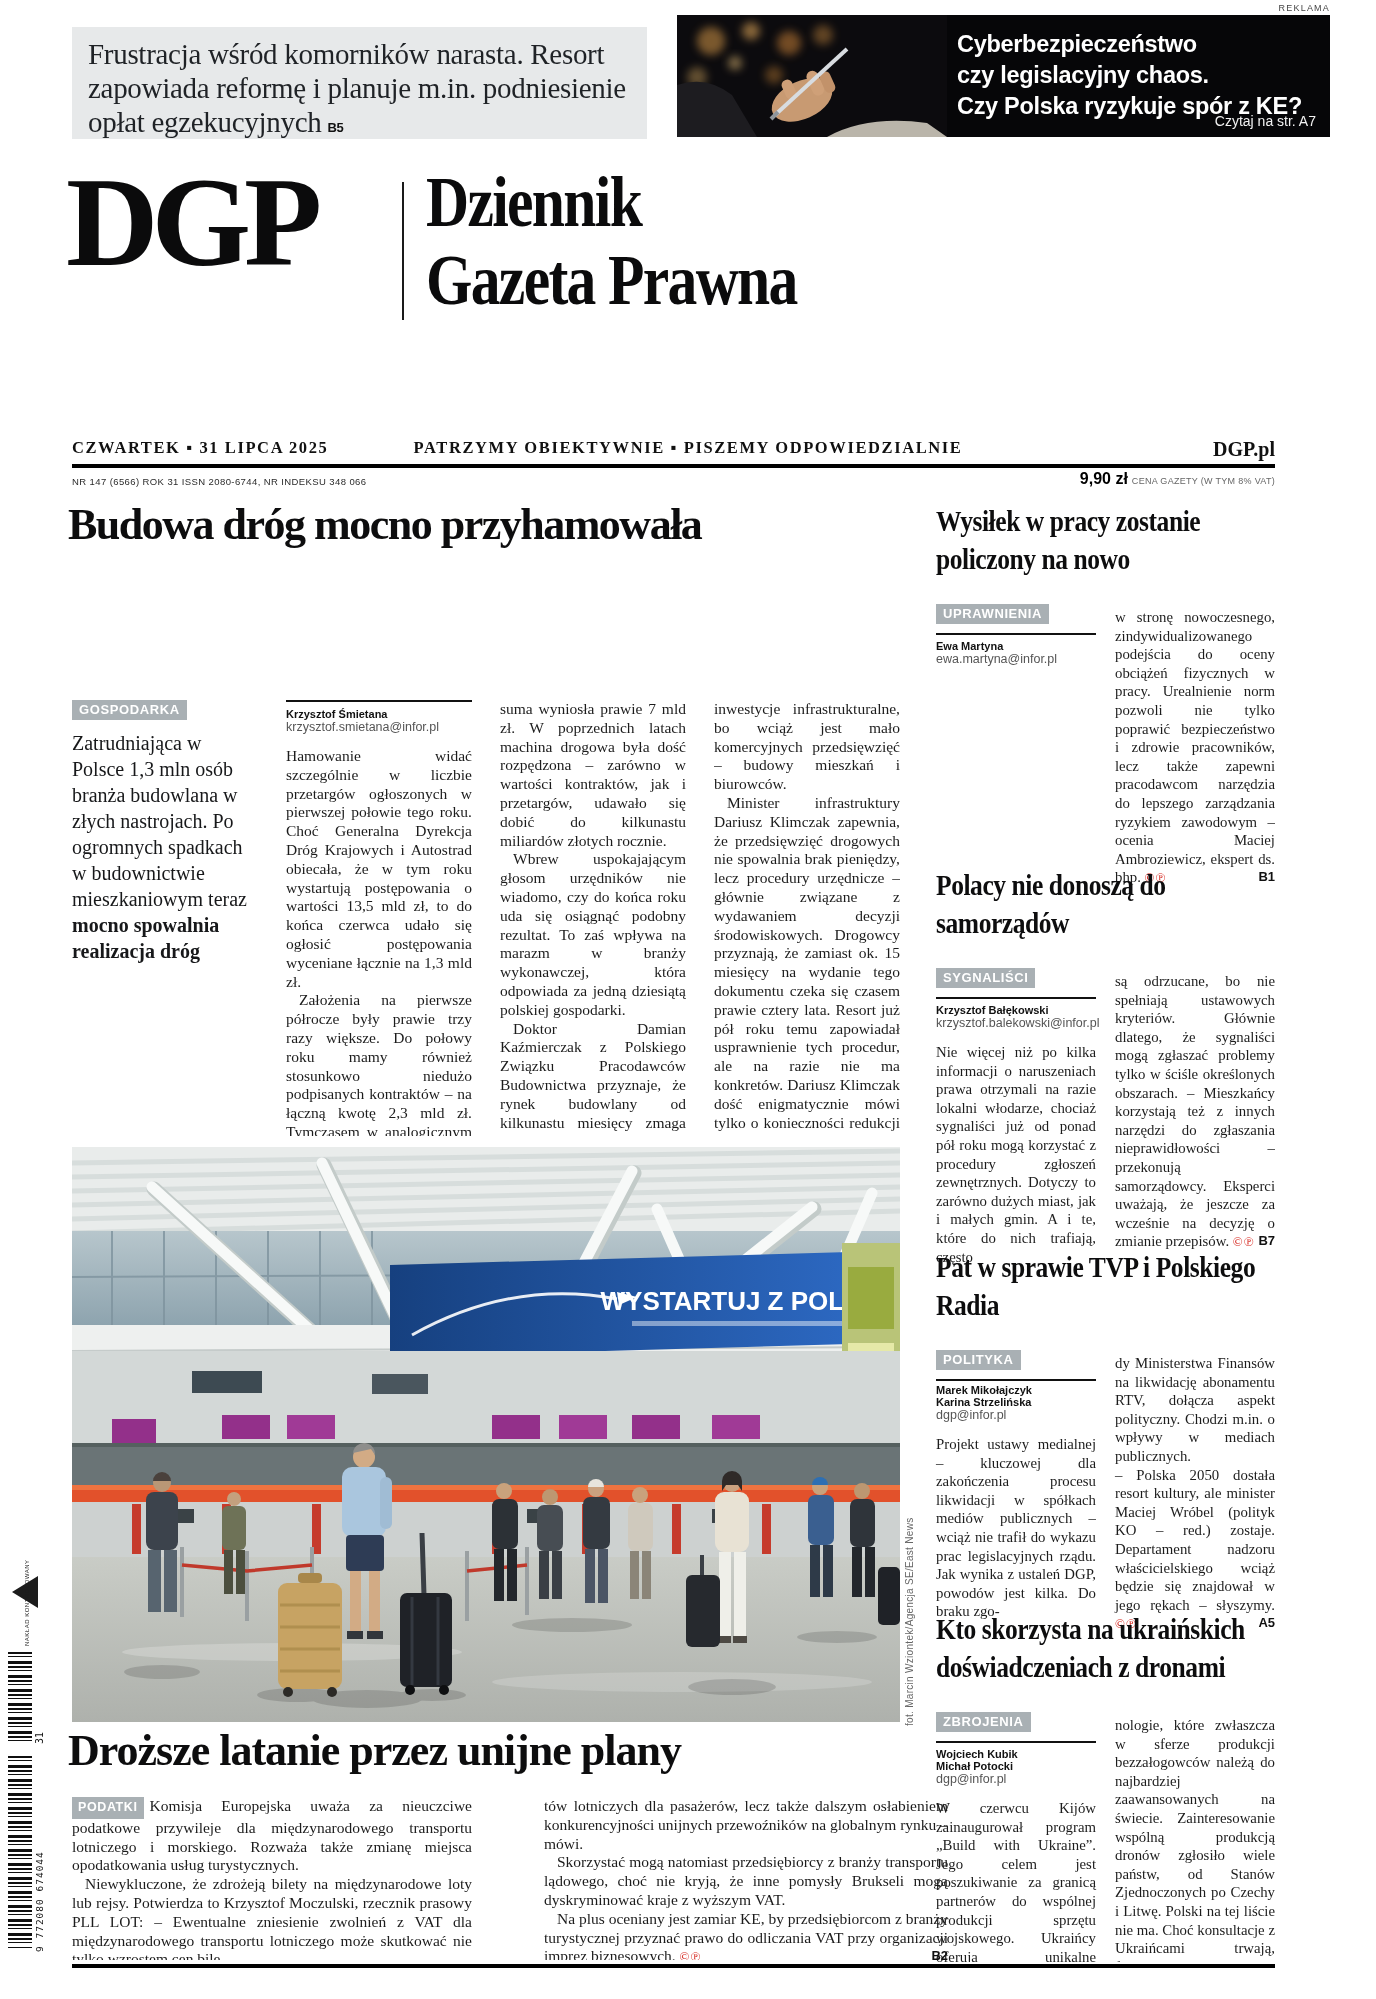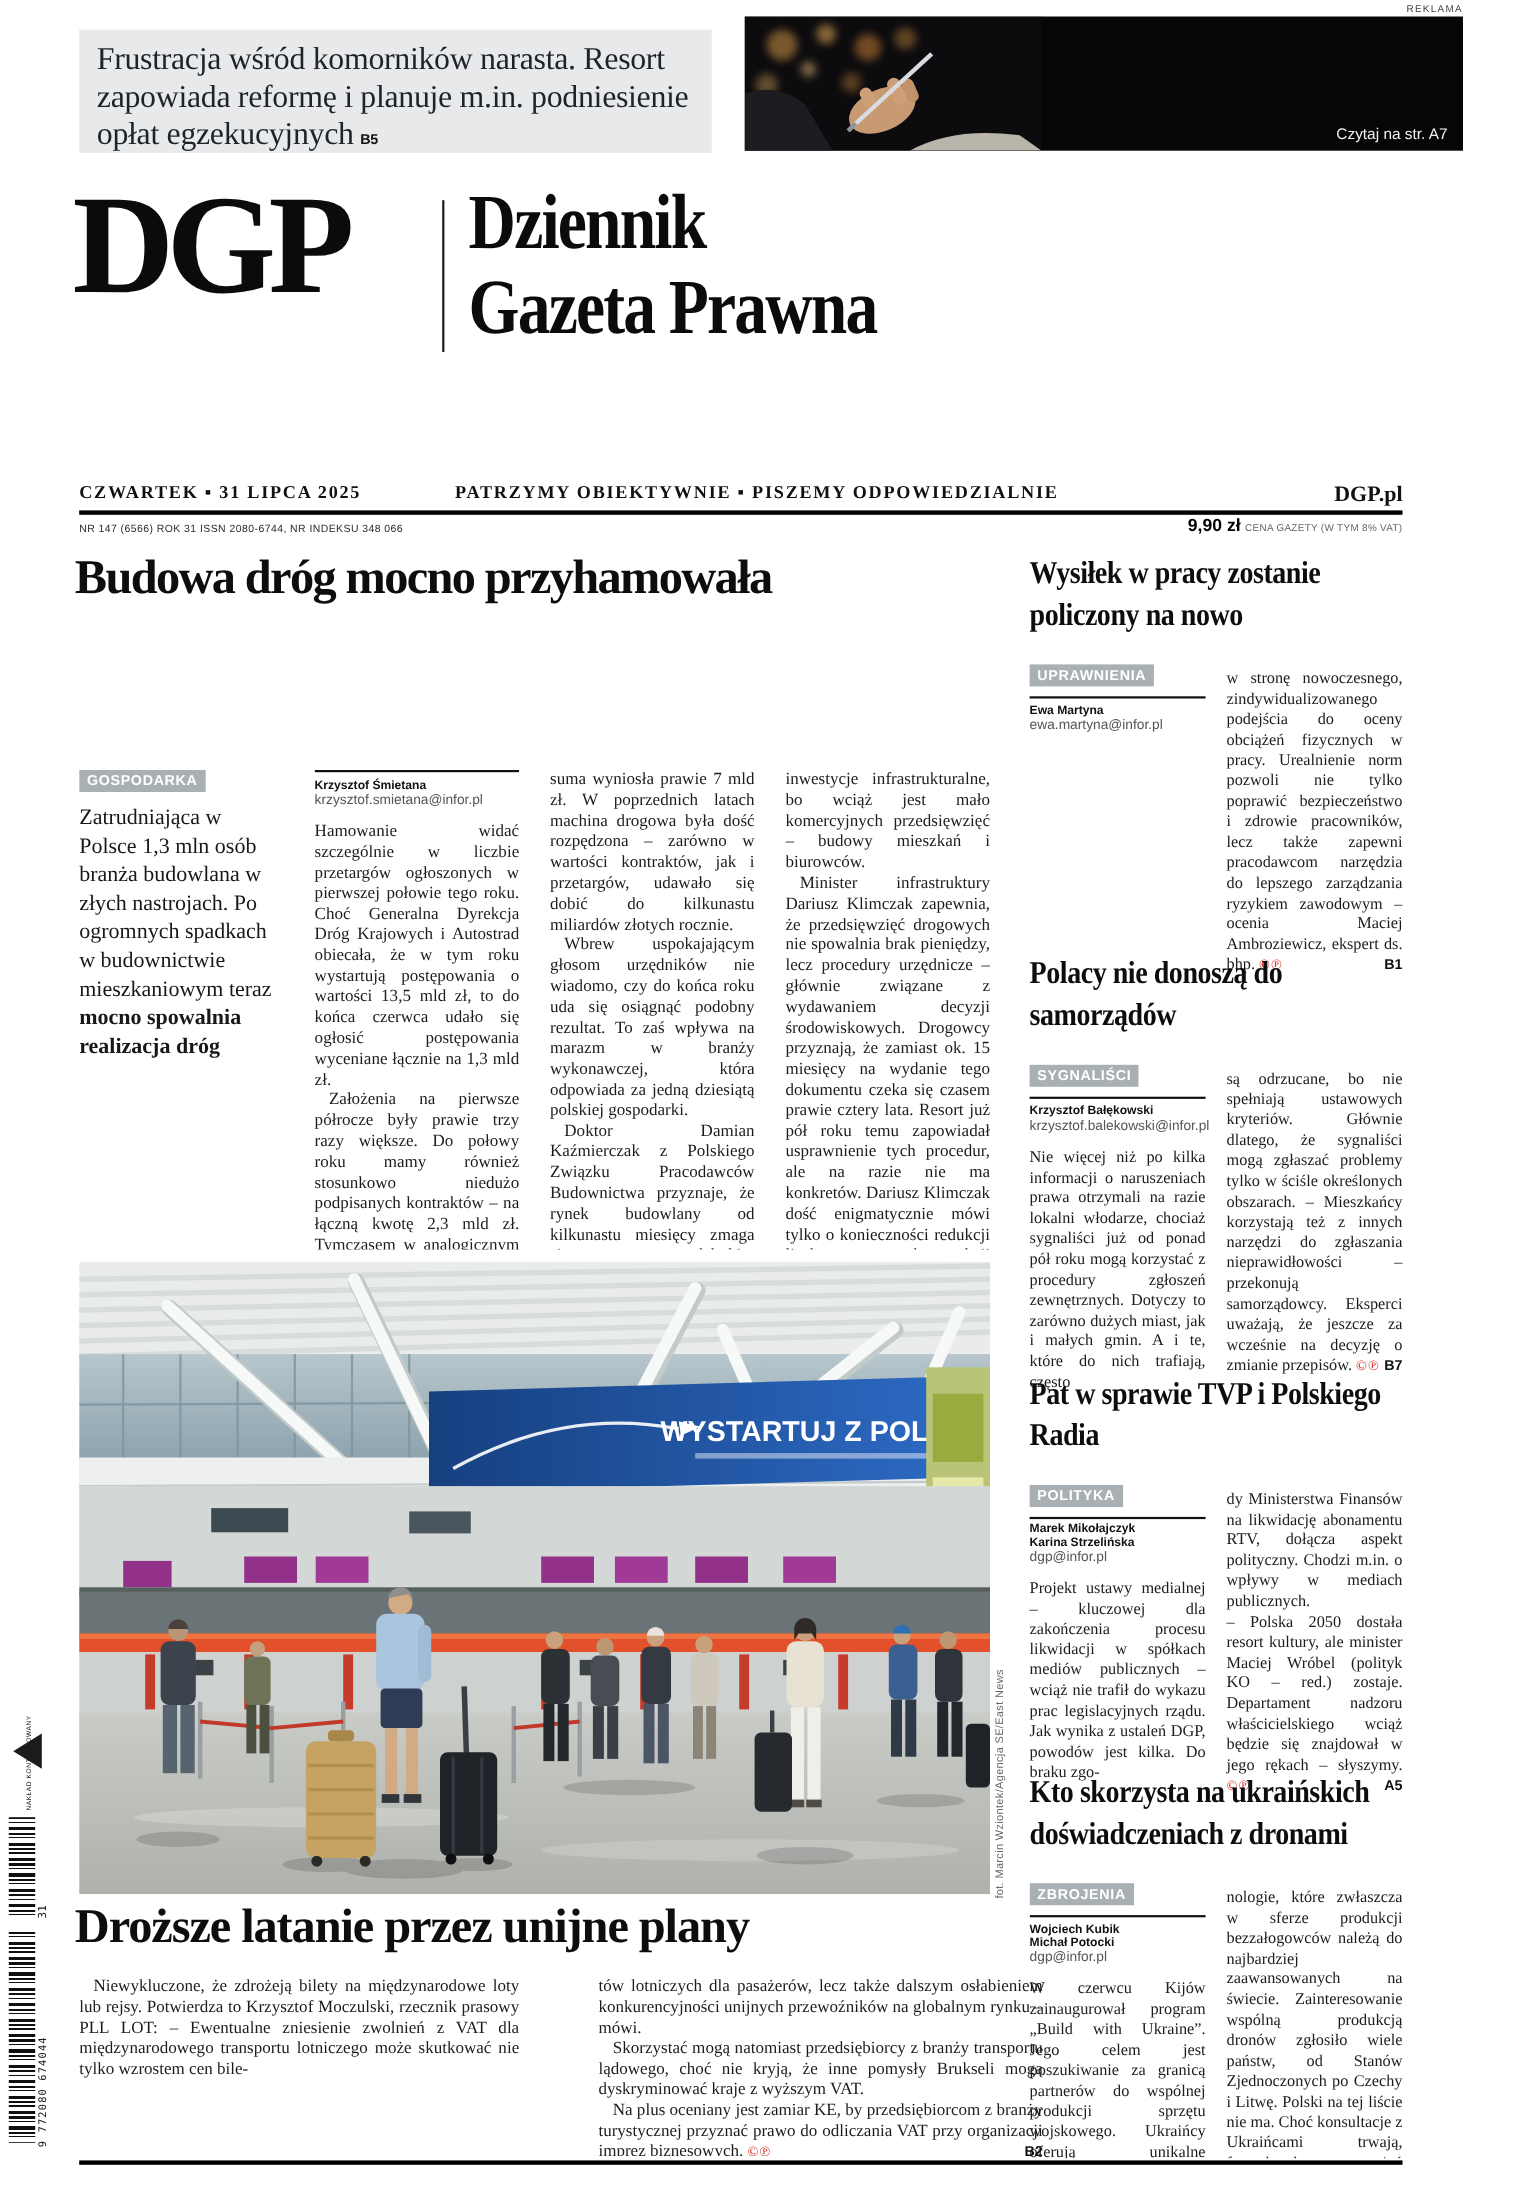--- a/index.html
+++ b/index.html
@@ -141,20 +141,25 @@
     <path d="M150,122 Q190,100 250,108 L270,122 Z" fill="#d9d3c6" opacity=".85"></path>
     <g transform="rotate(-24 125 85)">
       <ellipse cx="125" cy="85" rx="32" ry="19" fill="#c89a72"></ellipse>
       <rect x="138" y="62" width="12" height="26" rx="6" fill="#cfa078"></rect>
       <rect x="150" y="68" width="11" height="22" rx="5" fill="#c2926a"></rect>
       <rect x="112" y="60" width="11" height="20" rx="5" fill="#cfa078"></rect>
     </g>
     <line x1="98" y1="100" x2="170" y2="34" stroke="#d8dce0" stroke-width="4"></line>
     <line x1="94" y1="104" x2="101" y2="97" stroke="#8f969c" stroke-width="4"></line>
   </svg>
+  <div class="ad-text">
+    <div>Cyberbezpieczeństwo</div>
+    <div>czy legislacyjny chaos.</div>
+    <div>Czy Polska ryzykuje spór z KE?</div>
+  </div>
   <div class="ad-cta">Czytaj na str. A7</div>
 </div>
 
 <div class="abs logo">DGP</div>
 <div class="abs mast-divider"></div>
 <div class="abs mast-title" style="top:167px;">Dziennik</div>
 <div class="abs mast-title" style="top:245px;">Gazeta Prawna</div>
 
 <div class="abs dl dl-left">CZWARTEK ▪ 31 LIPCA 2025</div>
 <div class="abs dl dl-center">PATRZYMY OBIEKTYWNIE ▪ PISZEMY ODPOWIEDZIALNIE</div>
@@ -464,20 +469,21 @@
     <div class="email">dgp@infor.pl</div>
     <p class="sp" style="margin-top:13px;">W czerwcu Kijów zainaugurował program „Build with Ukraine”. Jego celem jest poszukiwanie za granicą partnerów do wspólnej produkcji sprzętu wojskowego. Ukraińcy oferują unikalne doświadczenia z wojny z Rosją oraz tech-</p>
   </div>
   <div class="sb-r" style="top:106px;">
     <p class="sp"><span>nologie, które zwłaszcza w sferze produkcji bezzałogowców należą do najbardziej zaawansowanych na świecie. Zainteresowanie wspólną produkcją dronów zgłosiło wiele państw, od Stanów Zjednoczonych po Czechy i Litwę. Polski na tej liście nie ma. Choć konsultacje z Ukraińcami trwają, formalnych porozumień nie zawarto. </span></p>
   </div>
 </div>
 
 <h2 class="abs bothead">Droższe latanie przez unijne plany</h2>
 <div class="abs botcol bc1">
+  <p class="bp"><span class="tag tag-inline">PODATKI</span><span>Komisja Europejska uważa za nieuczciwe podatkowe przywileje dla międzynarodowego transportu lotniczego i morskiego. Rozważa także zmianę miejsca opodatkowania usług turystycznych.</span></p>
   <p class="bp ind">Niewykluczone, że zdrożeją bilety na międzynarodowe loty lub rejsy. Potwierdza to Krzysztof Moczulski, rzecznik prasowy PLL LOT: – Ewentualne zniesienie zwolnień z VAT dla międzynarodowego transportu lotniczego może skutkować nie tylko wzrostem cen bile-</p>
 </div>
 <div class="abs botcol bc2">
   <p class="bp">tów lotniczych dla pasażerów, lecz także dalszym osłabieniem konkurencyjności unijnych przewoźników na globalnym rynku – mówi.</p>
   <p class="bp ind">Skorzystać mogą natomiast przedsiębiorcy z branży transportu lądowego, choć nie kryją, że inne pomysły Brukseli mogą dyskryminować kraje z wyższym VAT.</p>
   <p class="bp ind"><span>Na plus oceniany jest zamiar KE, by przedsiębiorcom z branży turystycznej przyznać prawo do odliczania VAT przy organizacji imprez biznesowych. </span><span class="cp">©℗</span><span class="pref">B2</span></p>
 </div>
 <div class="abs rule-bottom"></div>
 
 <div class="abs bc-logo-tri"></div>

